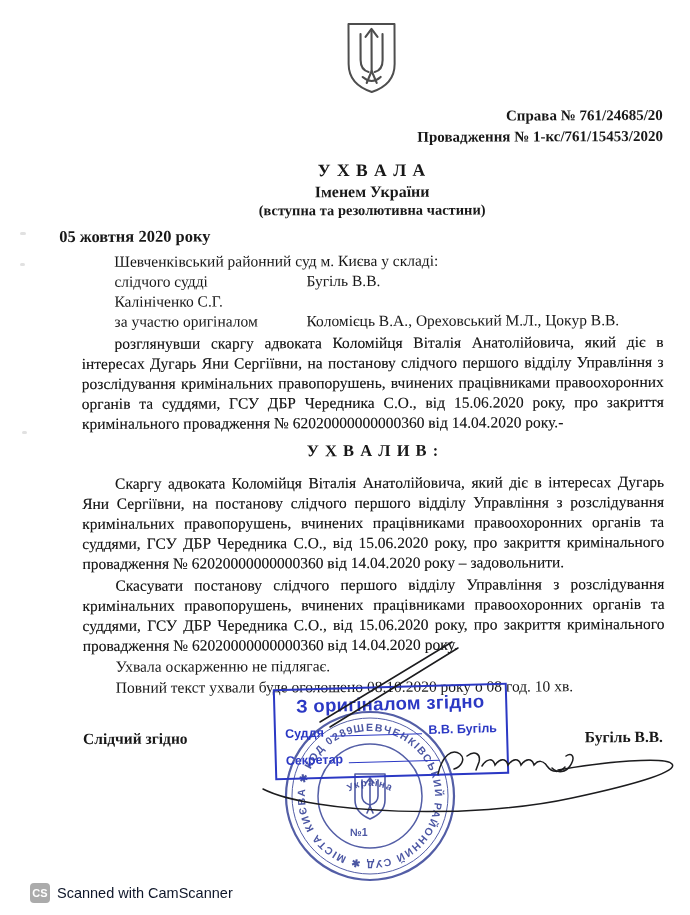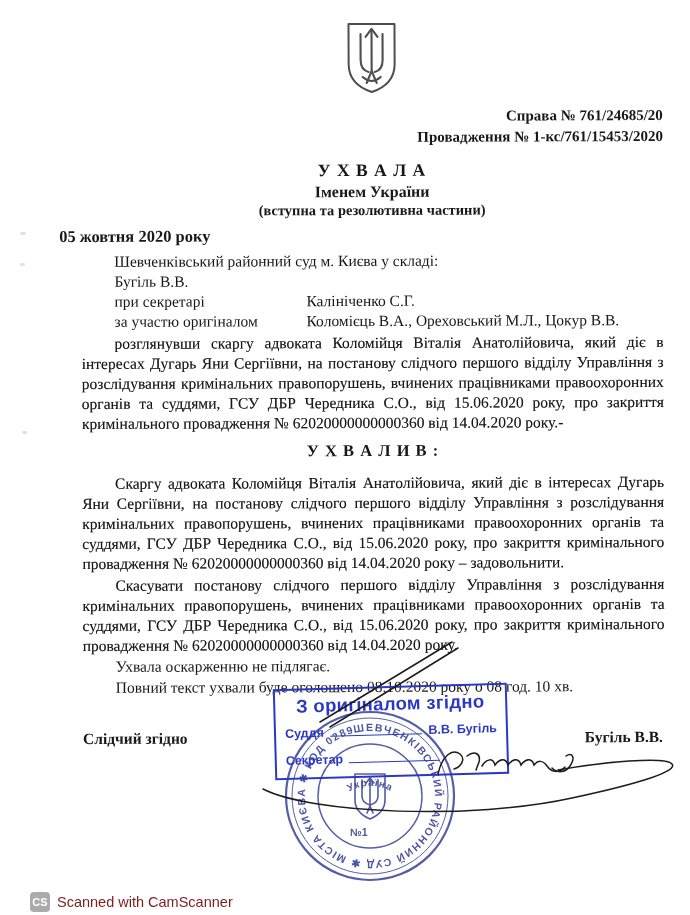--- a/index.html
+++ b/index.html
@@ -42,25 +42,25 @@
   .stamp-row.secretary .stamp-line{margin-right:58px;}
   .sign-svg{position:absolute;left:0;top:-36px;}
 
   
   .edge-line{position:absolute;left:671px;top:55px;width:1.5px;height:225px;background:#cccccc;opacity:.65;}
   .noise{position:absolute;background:#dadada;border-radius:2px;opacity:.8;}
   .n1{left:0;top:232px;width:6px;height:3px;}
   .n2{left:0;top:263px;width:5px;height:3px;}
   .n3{left:2px;top:431px;width:5px;height:3px;}
 
-  .watermark{position:absolute;left:10px;bottom:3px;display:flex;align-items:center;gap:7px;
+  .watermark{position:absolute;left:10px;bottom:12px;display:flex;align-items:center;gap:7px;
              font-family:"Liberation Sans", sans-serif;}
   .cs-badge{width:20px;height:20px;border-radius:4px;background:#ababab;color:#fff;
             font-size:11px;font-weight:bold;display:flex;align-items:center;justify-content:center;}
-  .wm-text{color:#7f1d1d;font-size:14.5px;}
+  .wm-text{color:#0f172a;font-size:14.5px;}
 </style>
 </head>
 <body>
 
 <div class="page">
   <div class="content">
 
     <div class="emblem-wrap">
       <svg width="66" height="74" viewBox="0 0 66 74" fill="none" stroke="#4e4e4e" stroke-width="2" stroke-linecap="round" stroke-linejoin="round">
         <path d="M10 4 H56 V44 C56 60 45 68 33 72 C21 68 10 60 10 44 Z"></path>
@@ -81,24 +81,24 @@
     </div>
 
     <div class="doc-title">У Х В А Л А</div>
     <div class="doc-inname">Іменем України</div>
     <div class="doc-note">(вступна та резолютивна частини)</div>
 
     <div class="date-line">05 жовтня 2020 року</div>
     <div class="court-intro">Шевченківський районний суд м. Києва у складі:</div>
 
     <div class="comp-row">
+      <span class="comp-role">слідчого судді</span>
       <span class="comp-name">Бугіль В.В.</span>
     </div>
     <div class="comp-row">
-      <span class="comp-role">при секретарі</span>
       <span class="comp-name">Калініченко С.Г.</span>
     </div>
     <div class="comp-row">
       <span class="comp-role">за участю оригіналом</span>
       <span class="comp-name">Коломієць В.А., Ореховський М.Л., Цокур В.В.</span>
     </div>
 
     <p class="para intro-para">розглянувши скаргу адвоката Коломійця Віталія Анатолійовича, який діє в інтересах Дугарь Яни Сергіївни, на постанову слідчого першого відділу Управління з розслідування кримінальних правопорушень, вчинених працівниками правоохоронних органів та суддями, ГСУ ДБР Чередника С.О., від 15.06.2020 року, про закриття кримінального провадження № 62020000000000360 від 14.04.2020 року.-</p>
 
     <div class="ruled-heading">У Х В А Л И В :</div>

